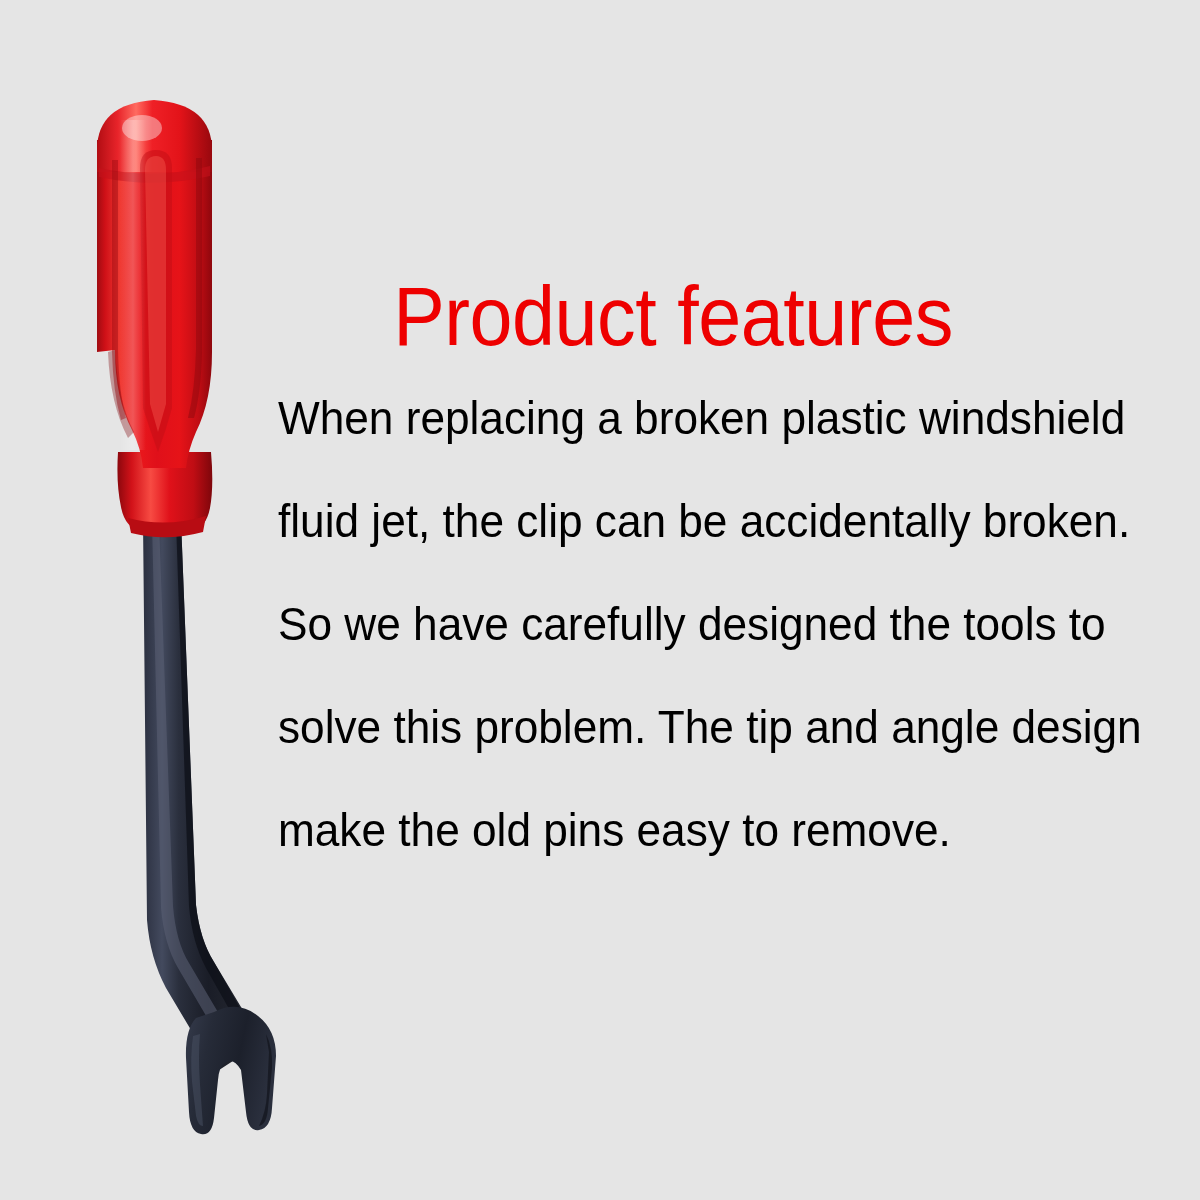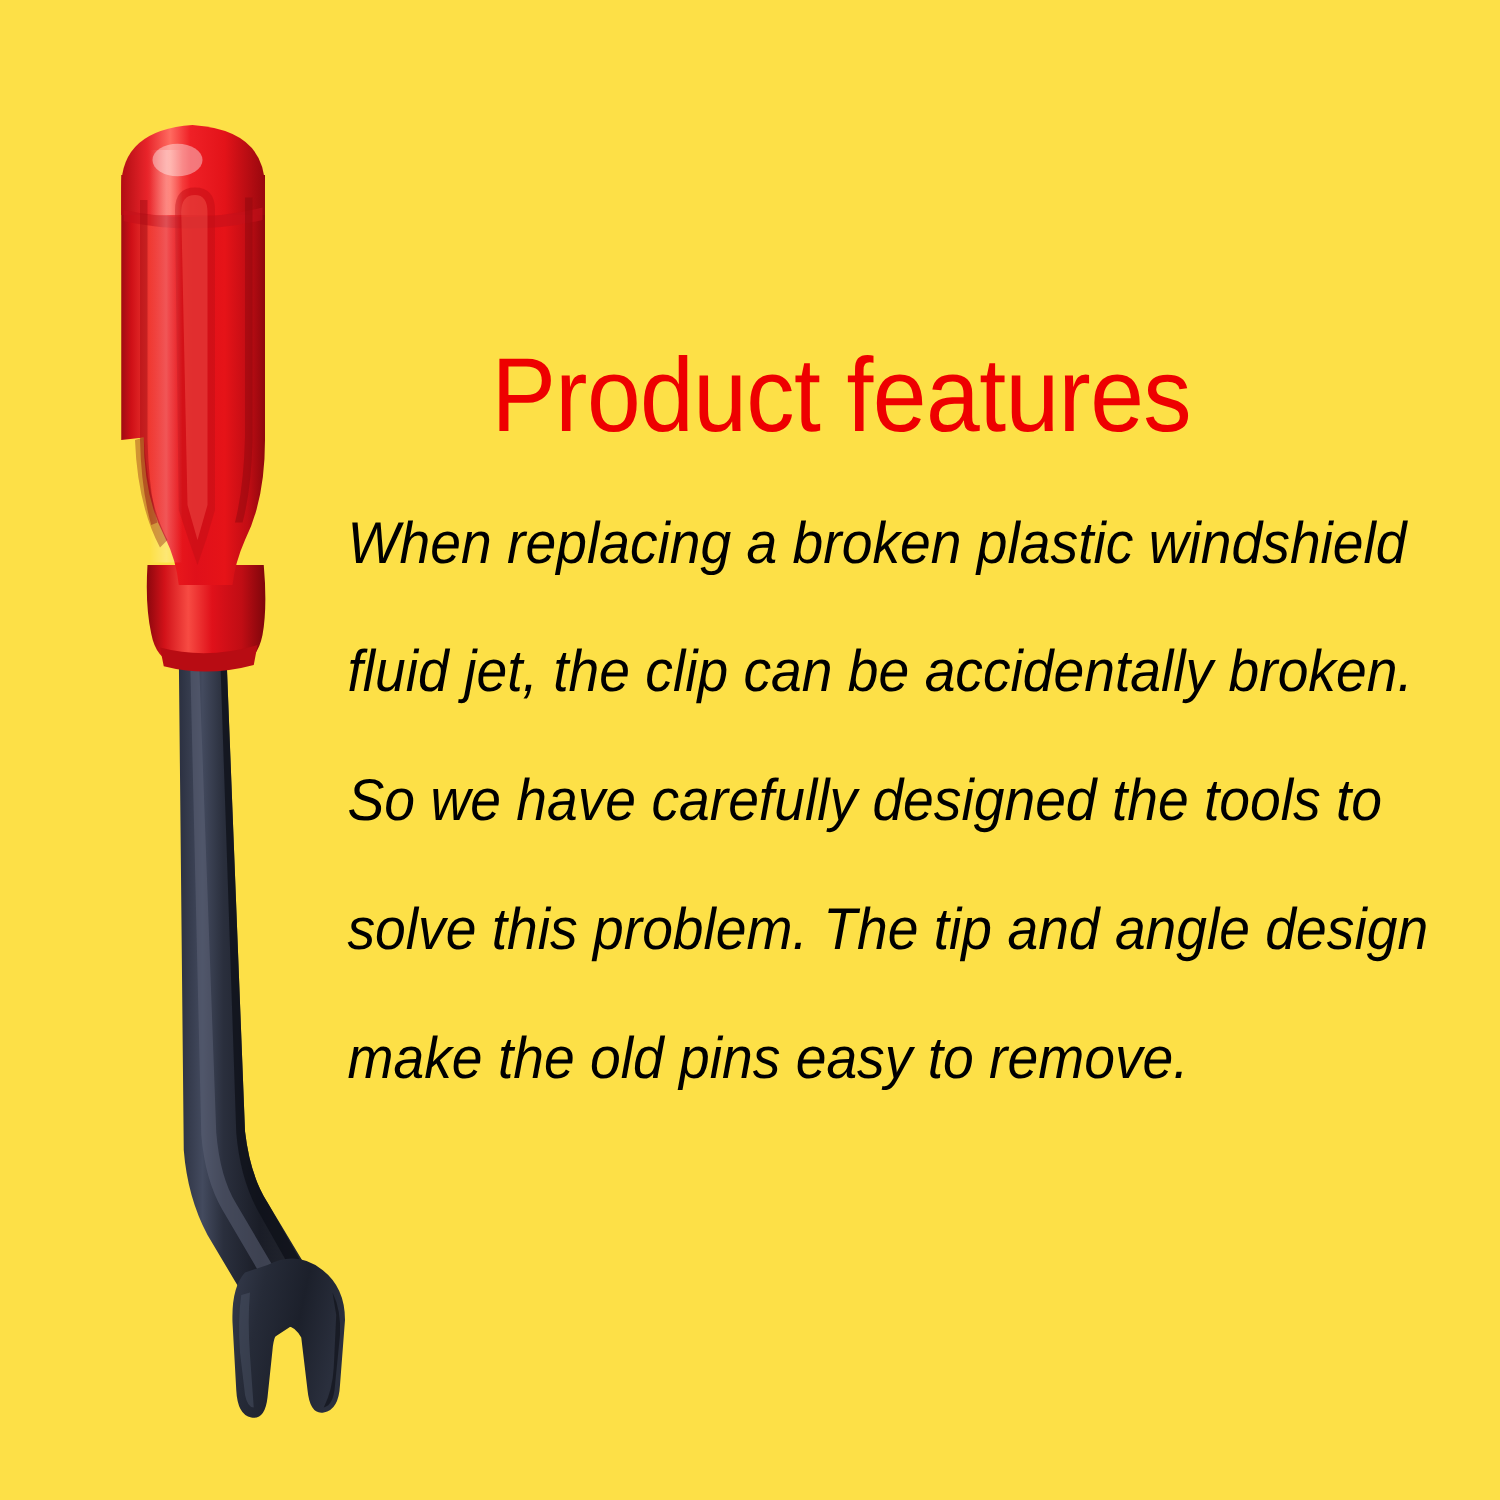--- a/index.html
+++ b/index.html
@@ -52,39 +52,38 @@
     line-height: 1.0;
     letter-spacing: -0.5px;
     white-space: nowrap;
     transform: scaleX(0.92);
     transform-origin: center top;
   }
 
   #features-body {
     position: absolute;
     left: 0;
-    top: 382px;
+    top: 366px;
     width: 880px;
-    font-style: italic;
   }
   #features-body .body-line {
     color: #000000;
     font-family: "Liberation Sans Narrow", "Liberation Sans", sans-serif;
     font-size: 47px;
     font-weight: 400;
     line-height: 103px;
     white-space: nowrap;
     transform: scaleX(0.94);
     transform-origin: left center;
   }
 </style>
 </head>
 <body>
 
-<div id="page" style="background: #fde047;">
+<div id="page" style="background: #e5e5e5;">
 
   <div id="product-illustration">
     <svg viewBox="0 0 340 1200" xmlns="http://www.w3.org/2000/svg">
       <defs>
 
         <linearGradient id="handleGrad" x1="0" y1="0" x2="1" y2="0">
           <stop offset="0.00" stop-color="#a00c12"></stop>
           <stop offset="0.07" stop-color="#cf1017"></stop>
           <stop offset="0.20" stop-color="#f03a33"></stop>
           <stop offset="0.33" stop-color="#ec1a1d"></stop>

